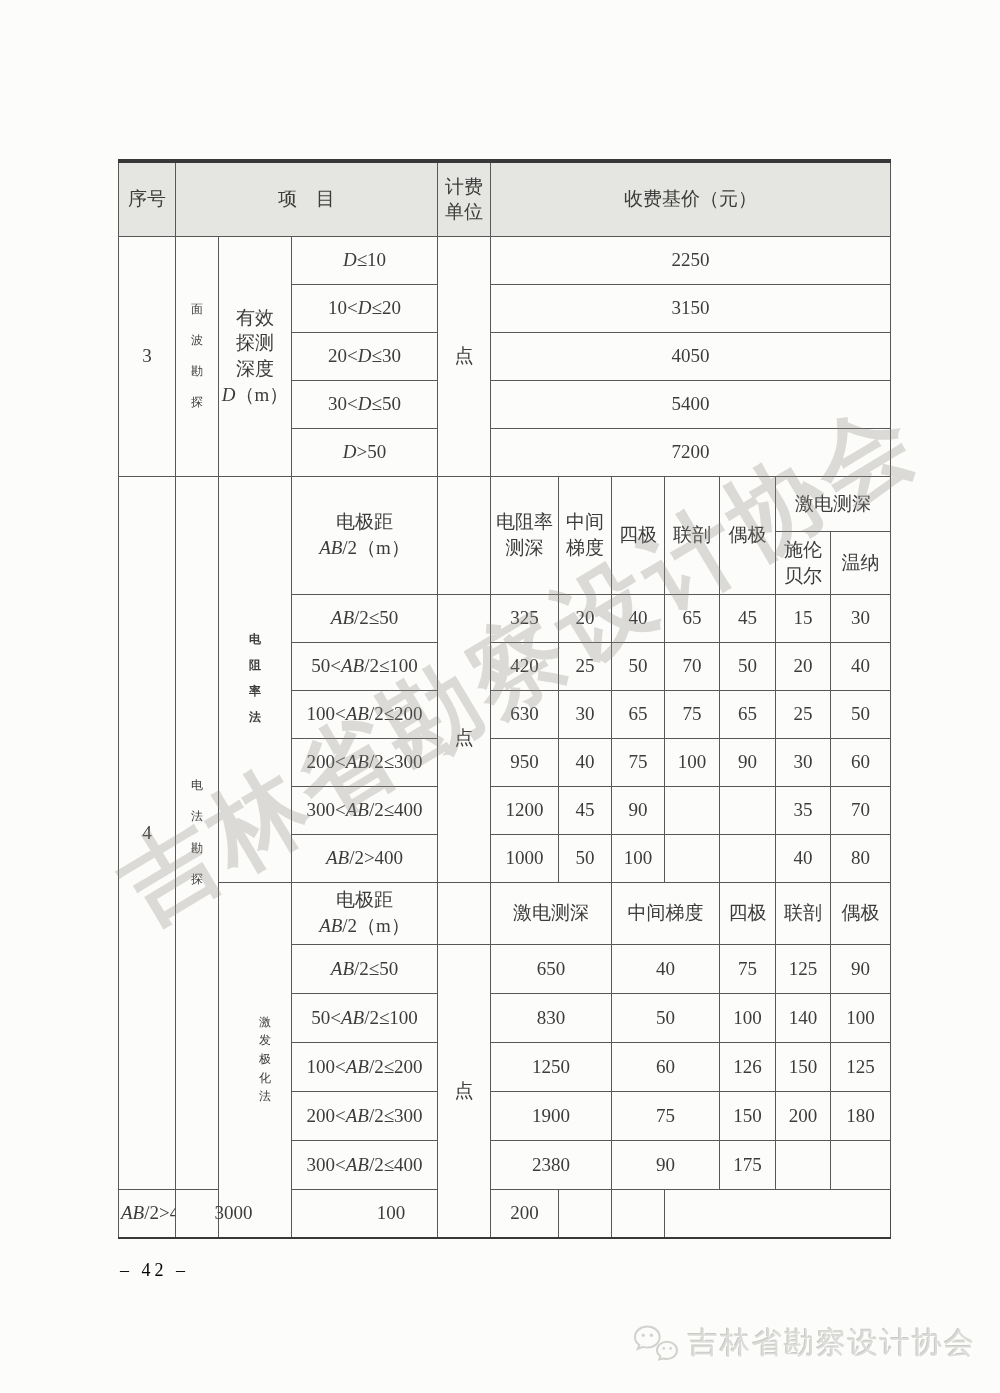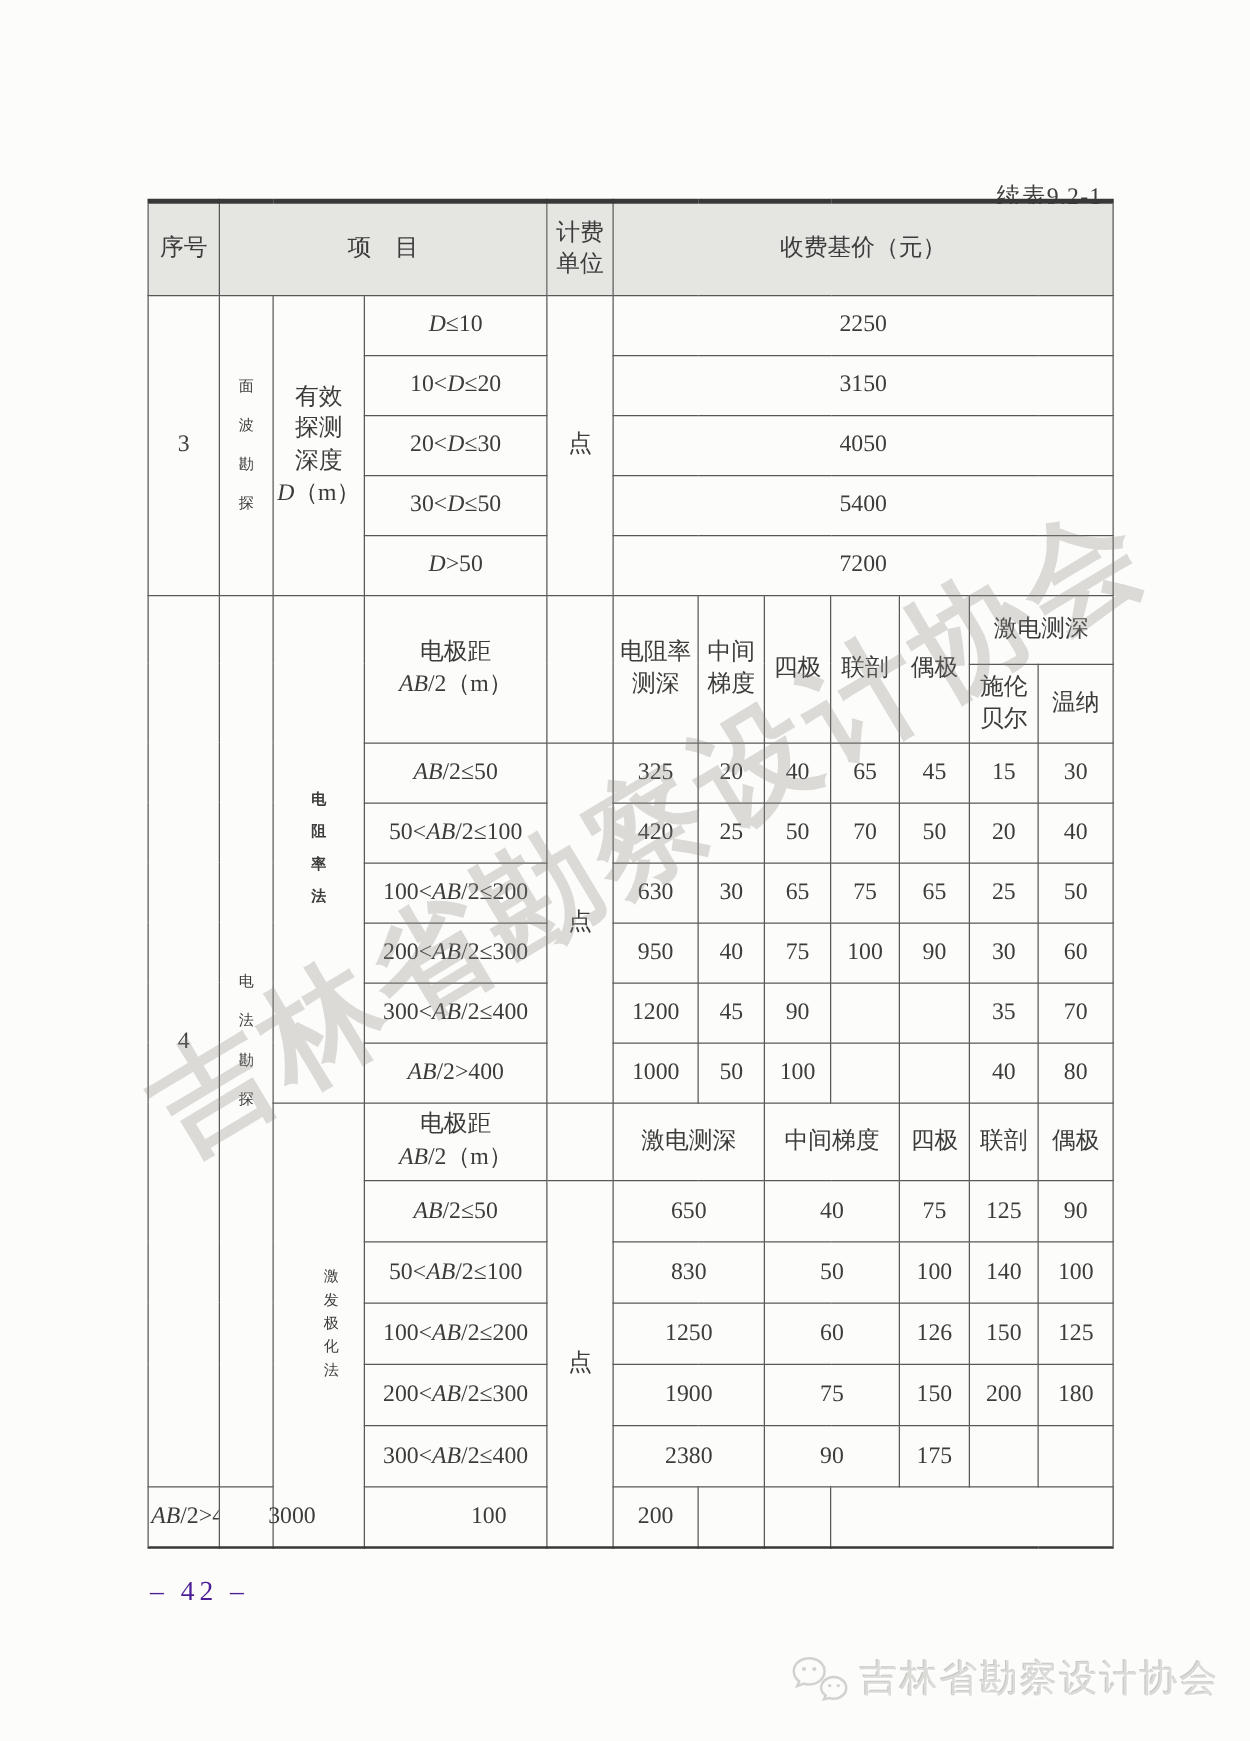--- a/index.html
+++ b/index.html
@@ -29,37 +29,36 @@
   .gap-sm{line-height:1.55;margin-left:20px;}
   .unit{font-size:20px;}
   .h75{height:75px}.h48{height:48px}.h55{height:55px}.h63{height:63px}.h62{height:62px}.h49{height:49px}
   .watermark{
     position:absolute;left:20px;top:600px;width:1000px;
     transform:rotate(-31deg);transform-origin:center;
     font-size:95px;letter-spacing:6px;white-space:nowrap;text-align:center;
     color:rgba(144,139,131,0.30);z-index:5;pointer-events:none;font-weight:bold;
   }
   .page-number{
-    position:absolute;left:120px;top:1260px;font-size:22px;letter-spacing:4px;color:#4c1d95;
+    position:absolute;left:120px;top:1260px;font-size:18px;letter-spacing:4px;color:#000000;
   }
   .footer-brand{
     position:absolute;right:24px;top:1322px;display:flex;align-items:center;gap:8px;
   }
   .footer-brand .brand-text{
     font-size:30px;letter-spacing:2px;color:#dbdbd8;
     font-family:"Liberation Sans","DejaVu Sans",sans-serif;
     text-shadow:1px 1px 0 #ffffff,-1px -1px 0 #c9c9c6;
   }
 </style>
 </head>
 <body>
 
 <div class="page">
 
-  <div class="continuation-label">续表9.2-1</div>
 
   <table class="fee-table">
     <colgroup>
       <col style="width:57px">
         <col style="width:43px">
         <col style="width:73px">
       <col style="width:146px">
         <col style="width:53px">
         <col style="width:68px">
       <col style="width:53px">

